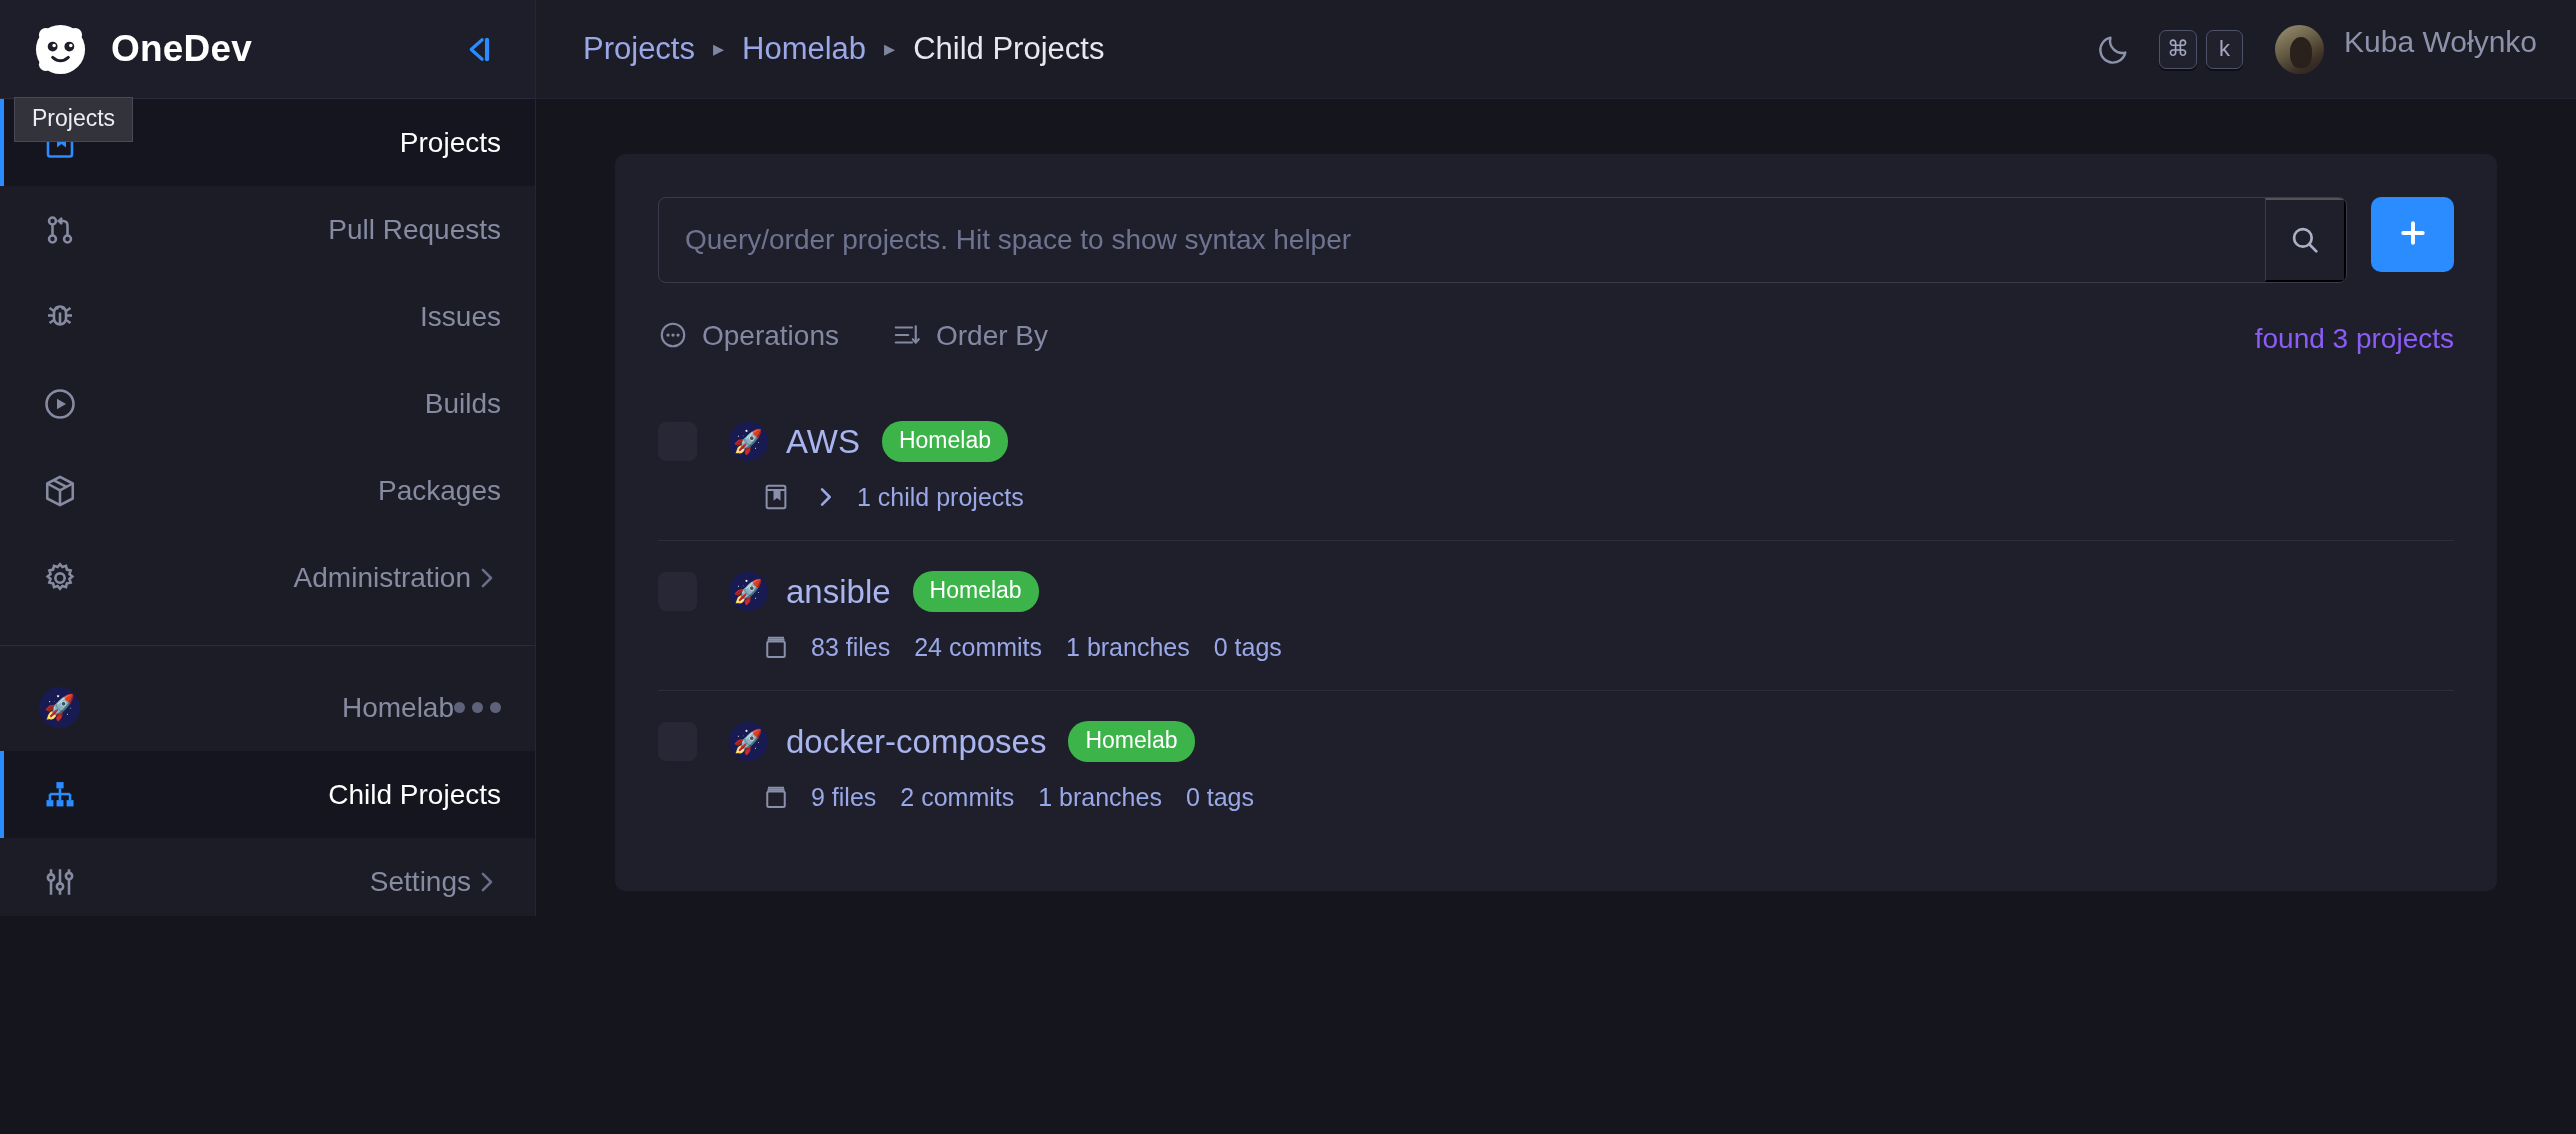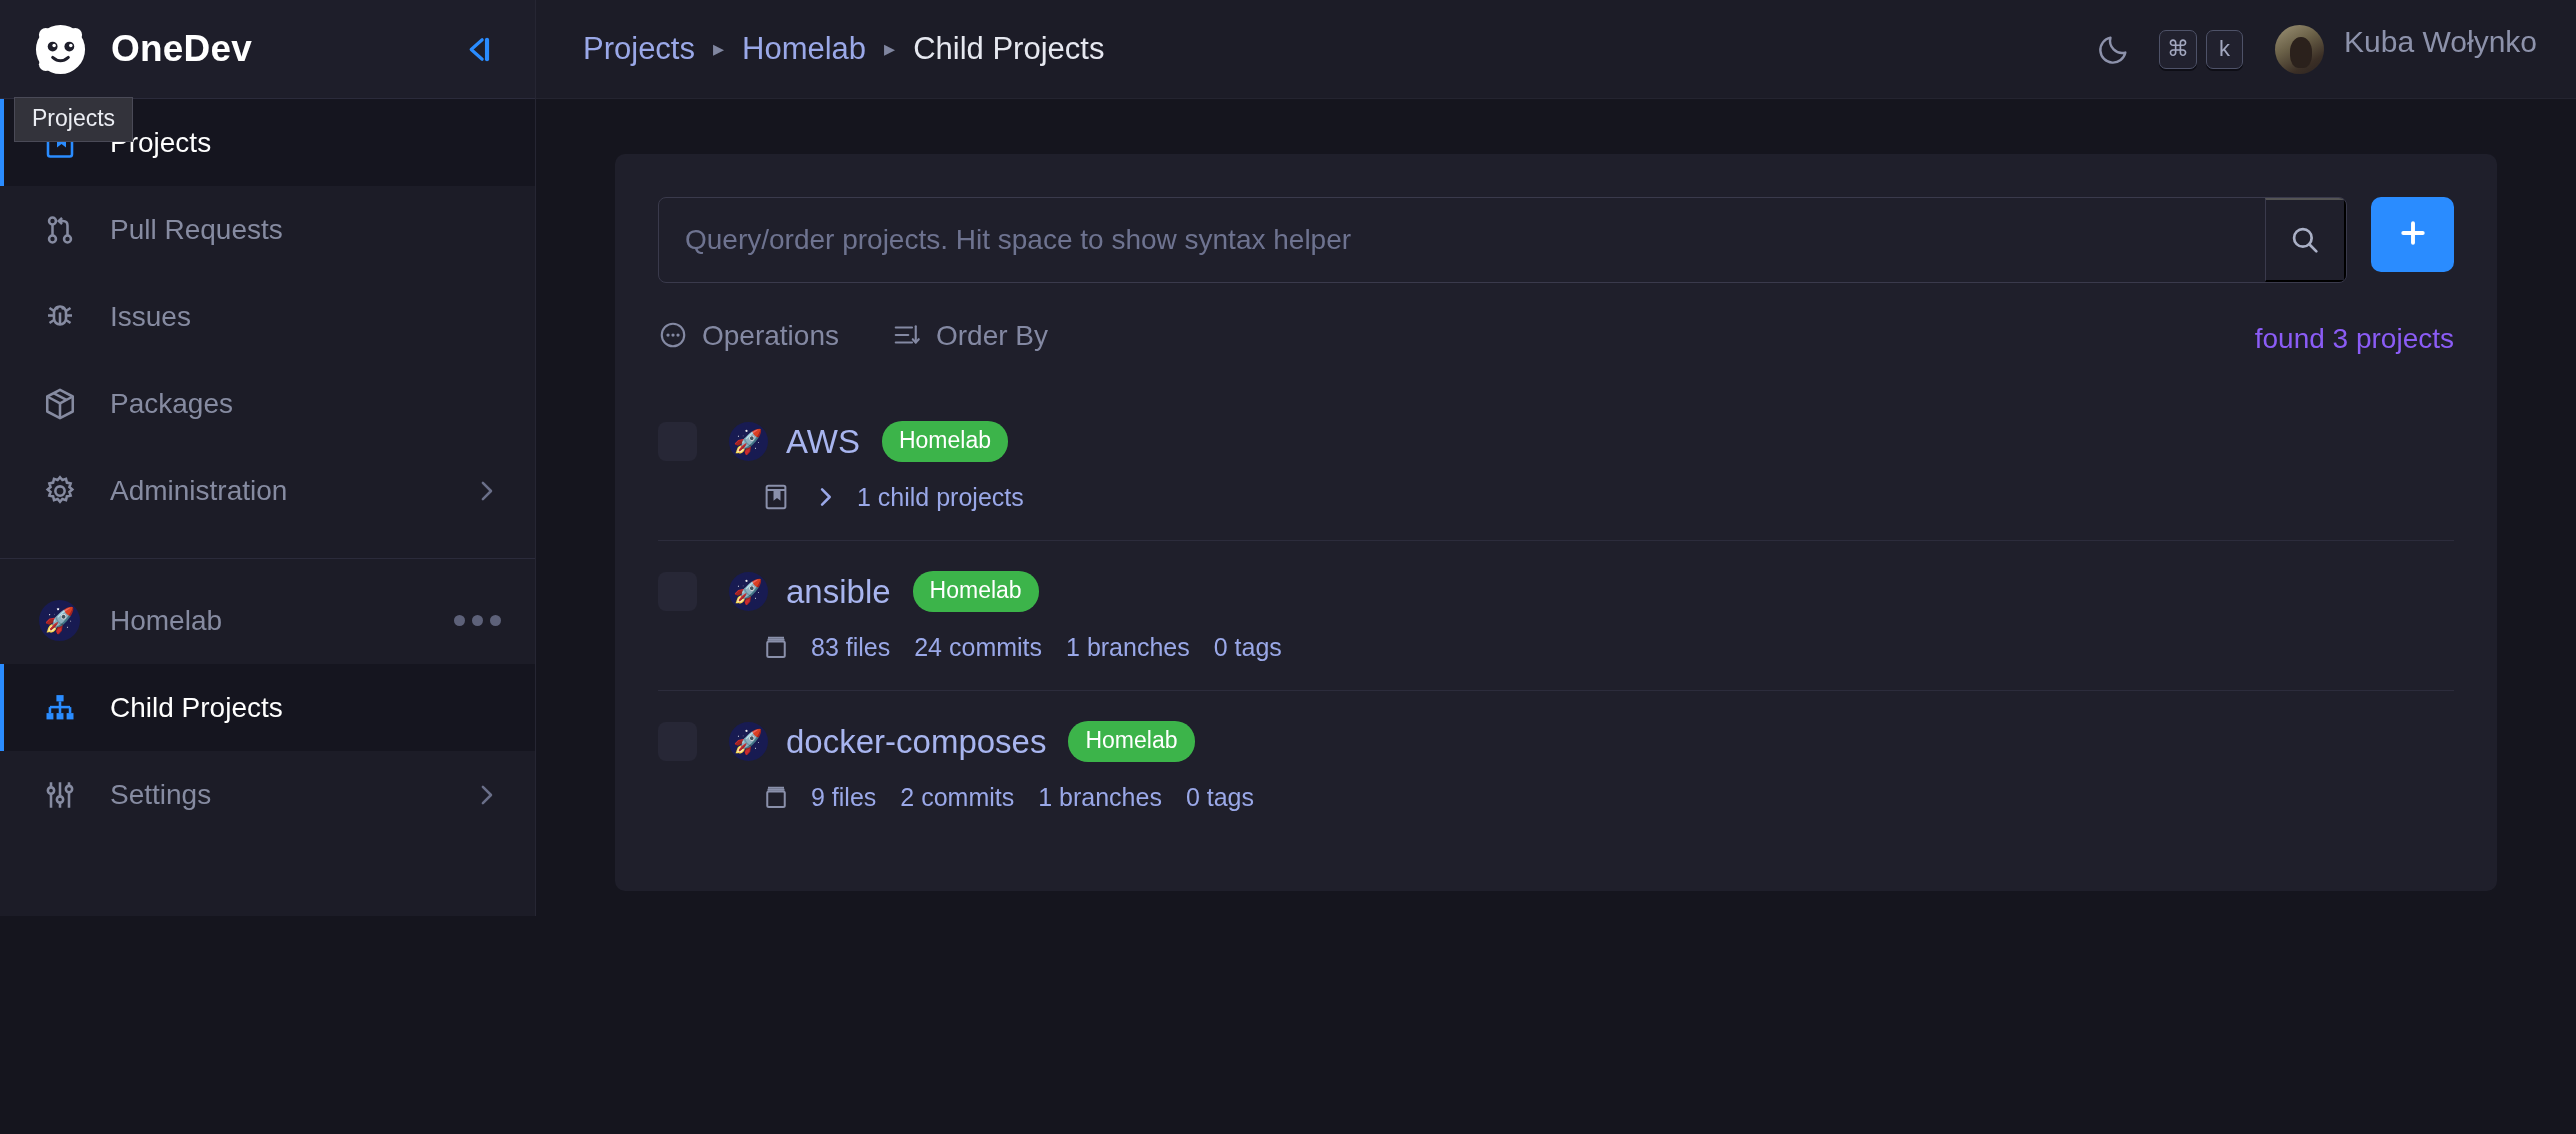--- a/index.html
+++ b/index.html
@@ -12,20 +12,21 @@
   .app { display: flex; width: 2576px; height: 1134px; }
 
   
   .sidebar {
     width: 536px; height: 916px;
     background: #1c1c27;
     border-right: 1px solid #262633;
     display: flex; flex-direction: column;
     position: relative;
     flex: 0 0 536px;
+    text-align: right;
   }
   .brand {
     height: 99px; flex: 0 0 99px;
     display: flex; align-items: center;
     padding: 0 34px 0 34px;
     border-bottom: 1px solid #2b2b3b;
     background: #1e1e2a;
   }
   .brand-logo { width: 53px; height: 53px; flex: 0 0 53px; }
   .brand-name {
@@ -259,20 +260,29 @@
               <line x1="19" y1="6" x2="16" y2="8"></line>
             <line x1="5" y1="16" x2="8" y2="14"></line>
               <line x1="19" y1="16" x2="16" y2="14"></line>
             <line x1="9.5" y1="5" x2="10.5" y2="7"></line>
               <line x1="14.5" y1="5" x2="13.5" y2="7"></line>
           </svg>
         </span>
         <span class="nav-label">Issues</span>
       </div>
 
+      <div class="nav-item">
+        <span class="nav-ico">
+          <svg viewBox="0 0 24 24" width="36" height="36" fill="none" stroke="#868ba1" stroke-width="1.7">
+            <circle cx="12" cy="12" r="9"></circle>
+            <path d="M10 8.5 L16 12 L10 15.5 Z" fill="#868ba1" stroke="none"></path>
+          </svg>
+        </span>
+        <span class="nav-label">Builds</span>
+      </div>
 
       <div class="nav-item">
         <span class="nav-ico">
           <svg viewBox="0 0 24 24" width="36" height="36" fill="none" stroke="#868ba1" stroke-width="1.7" stroke-linejoin="round">
             <path d="M12 2.6 L20.5 7 L20.5 17 L12 21.4 L3.5 17 L3.5 7 Z"></path>
             <path d="M3.5 7 L12 11.6 L20.5 7"></path>
             <line x1="12" y1="11.6" x2="12" y2="21.4"></line>
             <path d="M7.7 4.8 L16.3 9.3"></path>
           </svg>
         </span>

